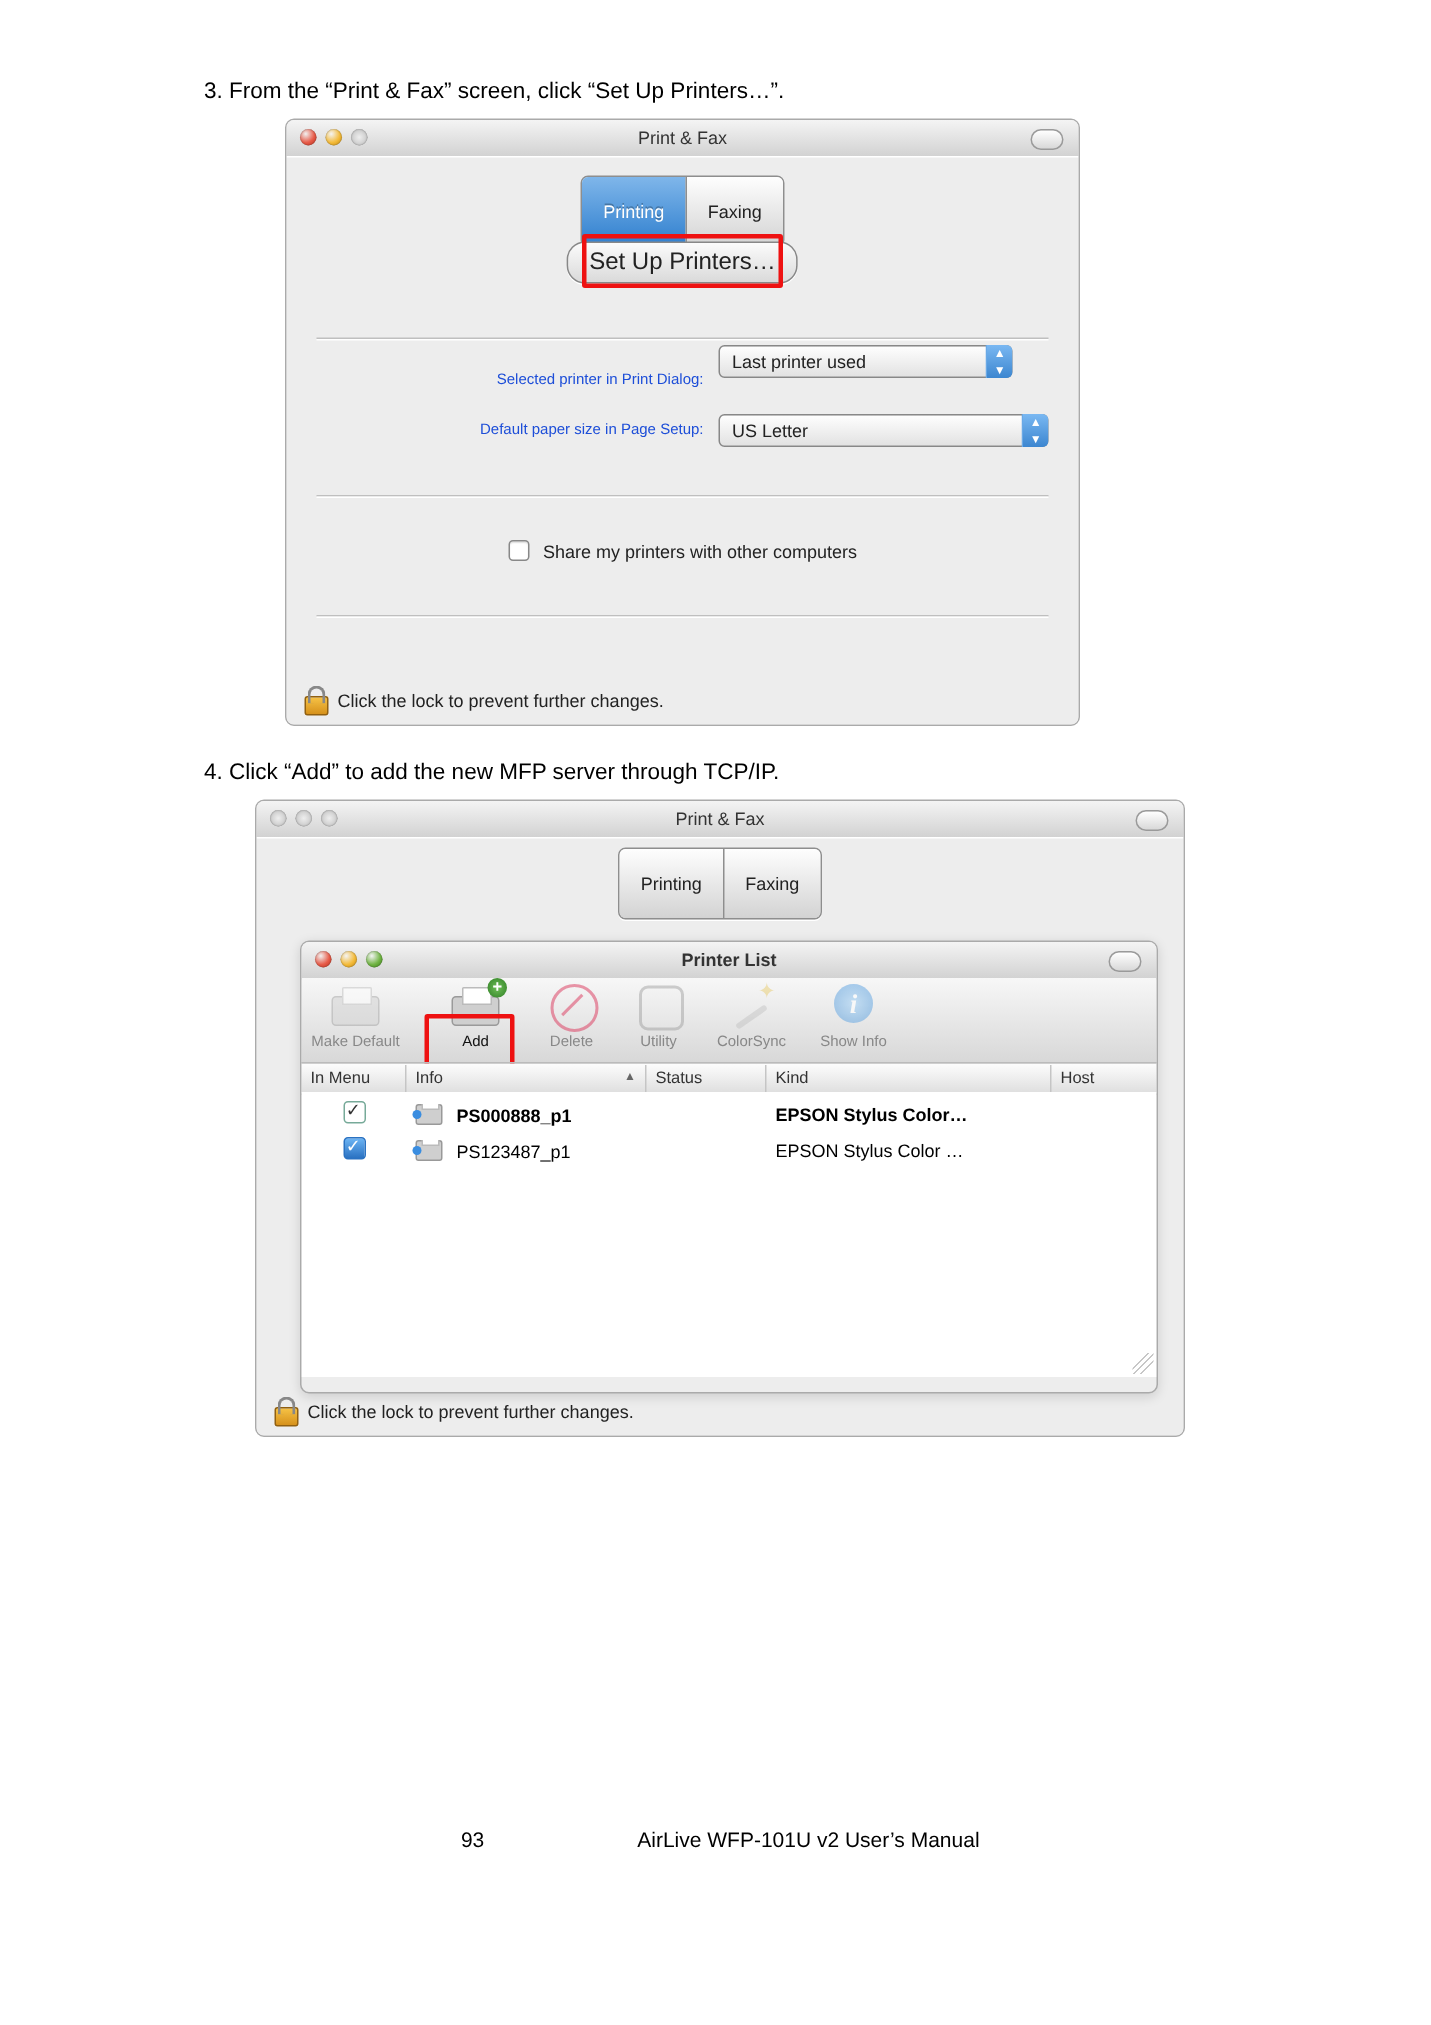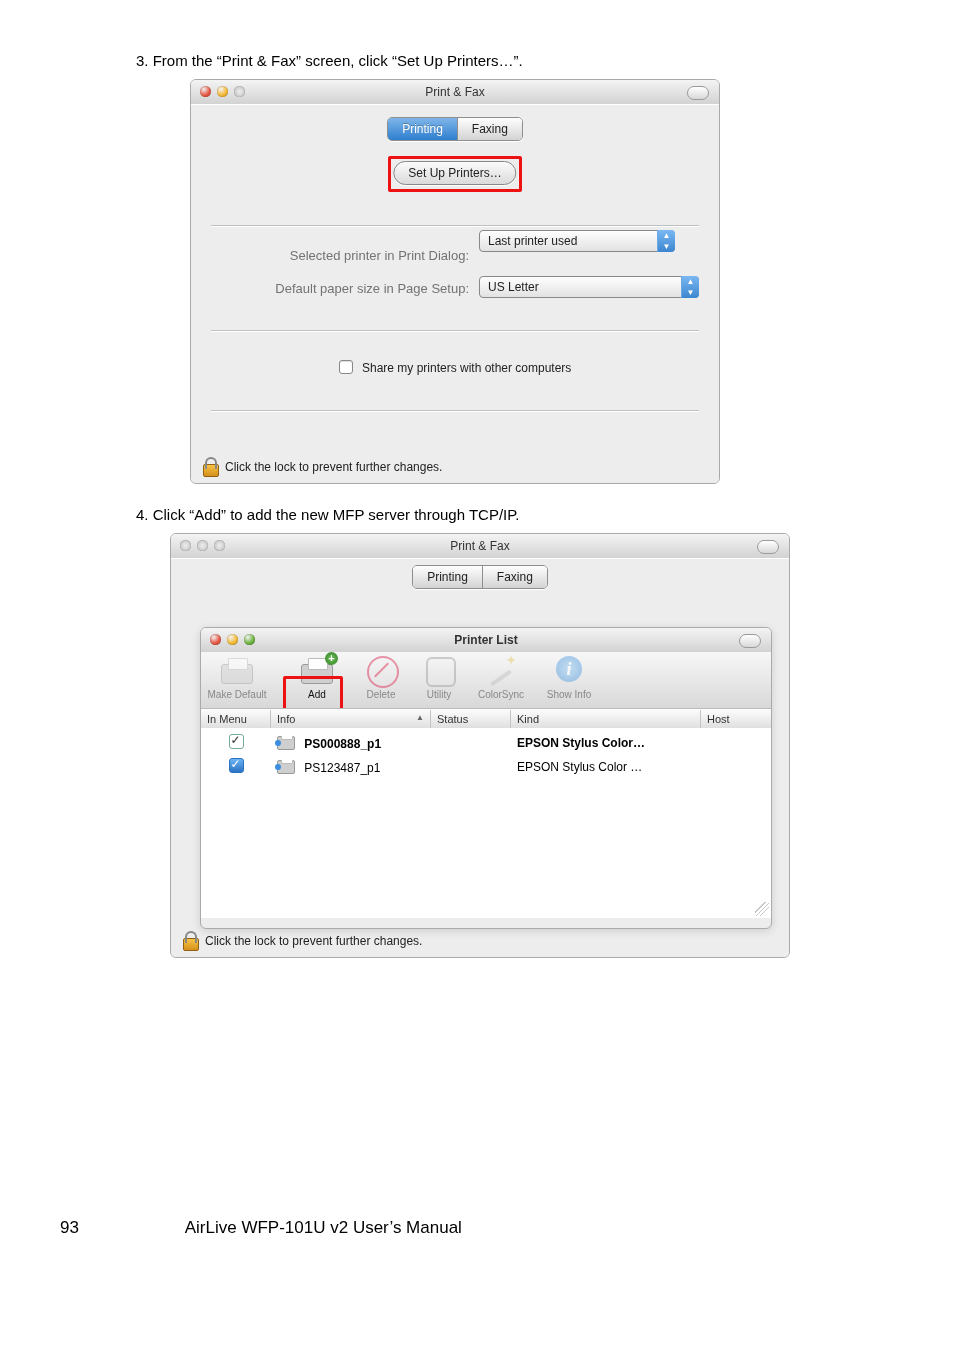--- a/index.html
+++ b/index.html
@@ -50,38 +50,38 @@
   .sheet {
     position:absolute; top:24px; left:0; right:0; bottom:0;
     background:#ededed;
     border-top:1px solid #fff;
   }
   .tabrow {
     position:absolute; top:12px; left:0; right:0; text-align:center;
   }
   .tabset { display:inline-flex; border:1px solid #8e8e8e; border-radius:5px; overflow:hidden; box-shadow:0 1px 0 #fff, inset 0 1px 0 #fff3; }
   .tab {
-    font-size:12px; padding:4px 14px; background: linear-gradient(#fefefe,#d3d3d3);
+    font-size:12px; padding:16px 14px; background: linear-gradient(#fefefe,#d3d3d3);
     color:#222;
   }
   .tab + .tab { border-left:1px solid #8e8e8e; }
   .tab.active { background: linear-gradient(#7fb6ea,#2f7fce); color:#fff; text-shadow:0 -1px 0 #0004; }
   .btn {
     position:absolute;
-    font-size:12px; color:#222;
+    font-size:16px; color:#222;
     padding:4px 14px;
     background: linear-gradient(#fbfbfb,#dadada);
     border:1px solid #888; border-radius:12px;
     box-shadow:0 1px 0 #fff;
   }
   .red-box { position:absolute; border:3px solid #e11; border-radius:2px; }
 
   .sep { position:absolute; left:20px; right:20px; height:0; border-top:1px solid #bfbfbf; border-bottom:1px solid #fff; }
 
-  .row-label { position:absolute; font-size:13px; color:#737373; }
+  .row-label { position:absolute; font-size:10px; color:#1d4ed8; }
   .select {
     position:absolute; height:22px;
     background: linear-gradient(#fefefe,#e2e2e2);
     border:1px solid #888; border-radius:4px;
     font-size:12px; color:#222; padding:3px 8px;
     box-sizing:border-box;
   }
   .stepper {
     position:absolute; width:17px; height:22px; right:-1px; top:-1px;
     background: linear-gradient(#7ab8f2,#3c86d0);
@@ -161,21 +161,21 @@
   .tiny-printer::before{ content:""; position:absolute; top:-5px; left:3px; width:10px; height:6px; background:#fff; border:1px solid #bbb; border-radius:1px 1px 0 0; }
   .blue-dot { width:6px; height:6px; border-radius:50%; background:#3a8de0; display:inline-block; position:absolute; left:-3px; top:3px; }
 
   .resize-grip { position:absolute; right:2px; bottom:2px; width:14px; height:14px;
     background:
       linear-gradient(135deg, transparent 0 7px, #9a9a9a 7px 8px, transparent 8px 100%),
       linear-gradient(135deg, transparent 0 10px, #9a9a9a 10px 11px, transparent 11px 100%),
       linear-gradient(135deg, transparent 0 13px, #9a9a9a 13px 14px, transparent 14px 100%);
     opacity:.55;
   }
-  .page-footer { margin-top: 260px; font-size:17px; }
+  .page-footer { margin-top: 260px; text-align:center; font-size:14px; }
   .page-footer .pn { display:inline-block; width:120px; }
   .page-footer .doc{ display:inline-block; width:320px; }
 </style>
 </head>
 <body>
 
 <p class="step">3.  From the “Print &amp; Fax” screen, click “Set Up Printers…”.</p>
 
 <div class="fig-wrap">
   <div class="fig f1">

